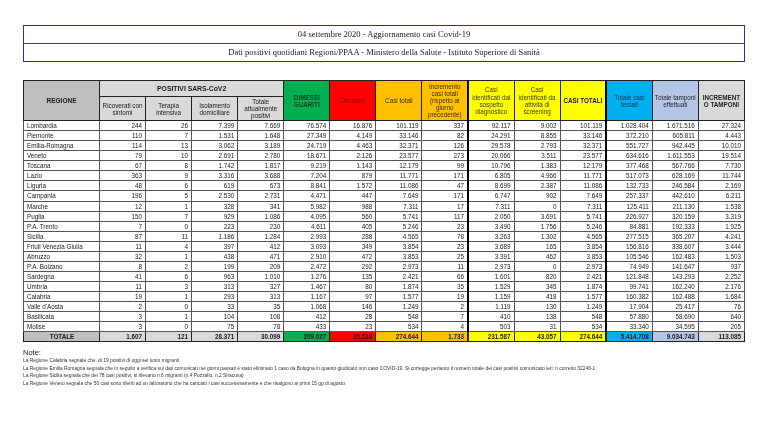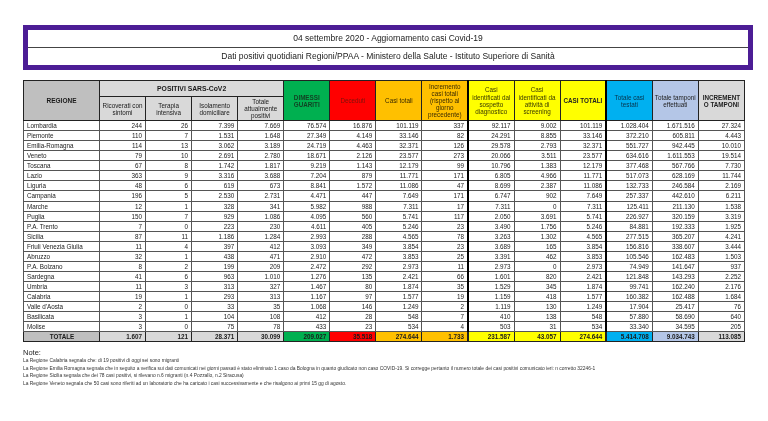--- a/index.html
+++ b/index.html
@@ -6,21 +6,22 @@
   body{
     width:768px;height:421px;overflow:hidden;
     font-family:"Liberation Sans",sans-serif;color:#1a1a1a;
     -webkit-font-smoothing:antialiased;
   }
   .page{position:relative;width:768px;height:421px;background:#ffffff;}
 
   
   .title-box{
     position:absolute;left:23px;top:25px;width:720px;
-    border:5px solid #4c1d95;
+    border:1px solid #4c1d95;
+    font-family:Liberation Serif, serif;
   }
   .title-row{
     text-align:center;font-size:8.5px;line-height:17px;height:17px;
     color:#222;
   }
   .title-row.first{border-bottom:1px solid #444;}
 
   
   .tbl-wrap{position:absolute;left:23px;top:80px;width:722px;}
   table{border-collapse:collapse;table-layout:fixed;width:722px;}

